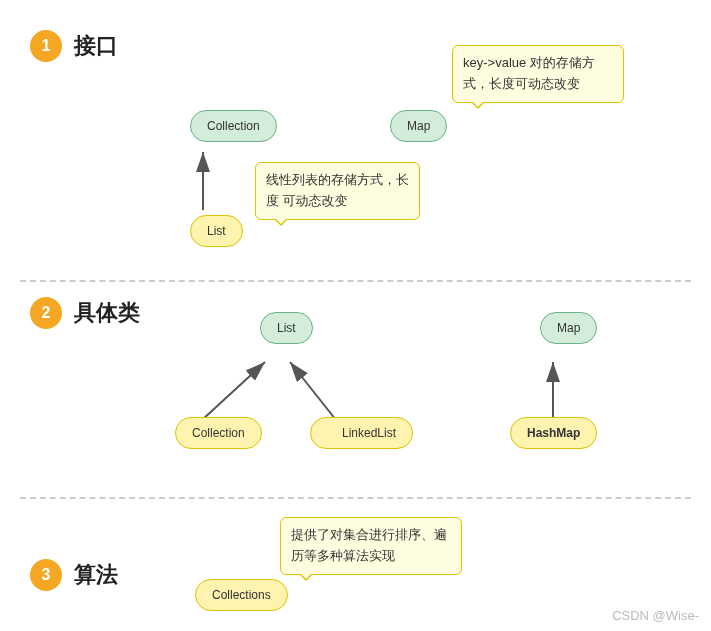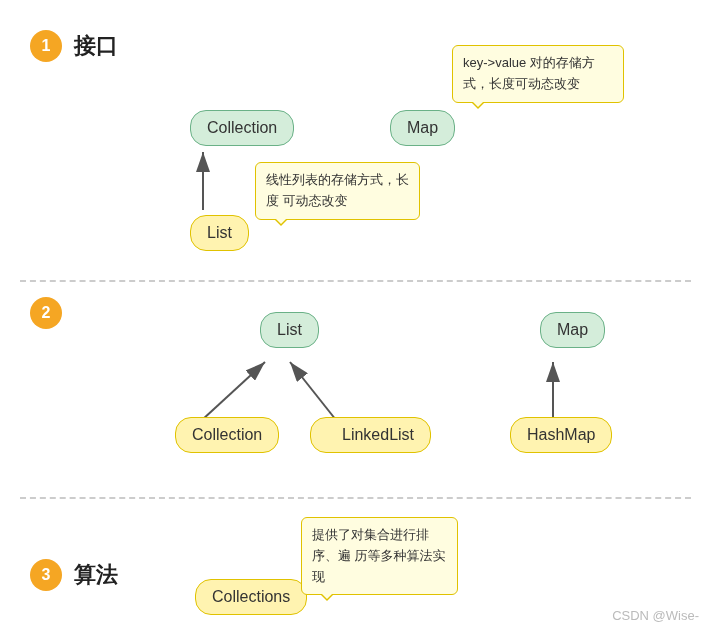--- a/index.html
+++ b/index.html
@@ -72,21 +72,21 @@
     .section-title {
       font-size: 22px;
       font-weight: bold;
       color: #222;
     }
 
     
     .box {
       border-radius: 16px;
       padding: 8px 16px;
-      font-size: 16px;
+      font-size: 12px;
       text-align: right;
       position: absolute;
     }
 
     .box-green {
       background: #d4edda;
       border: 1.5px solid #6ab187;
       color: #333;
     }
 
@@ -195,56 +195,57 @@
       <span>key-&gt;value 对的存储方
 式，长度可动态改变</span>
     </div>
   </div>
 
   <hr class="divider">
 
   <div class="section section-2">
     <div class="section-label">
       <div class="circle-badge">2</div>
+      <span class="section-title">具体类</span>
     </div>
 
     <div class="box box-green" style="left:240px; top:30px;">
       <span>List</span>
     </div>
 
     <div class="box box-yellow" style="left:155px; top:135px;">
       <span>Collection</span>
     </div>
 
     <div class="box box-yellow" style="left:290px; top:135px;padding-left:31px;">
       <span>LinkedList</span>
     </div>
 
     <div class="box box-green" style="left:520px; top:30px;">
       <span>Map</span>
     </div>
 
-    <div class="box box-yellow" style="left:490px; top:135px;">
+    <div class="box box-yellow" style="left:490px; top:135px;font-weight:bold;">
       <span>HashMap</span>
     </div>
   </div>
 
   <hr class="divider">
 
   <div class="section section-3">
     <div class="section-label">
       <div class="circle-badge">3</div>
       <span class="section-title">算法</span>
     </div>
 
     <div class="box box-yellow" style="left:175px; top:80px;">
       <span>Collections</span>
     </div>
 
-    <div class="callout callout-bottom callout-bottom-inner" style="left:260px; top:18px; width:157px;margin-left:21px;">
+    <div class="callout callout-bottom callout-bottom-inner" style="left:260px; top:18px; width:182px;">
       <span>提供了对集合进行排序、遍
 历等多种算法实现</span>
     </div>
   </div>
 
   <div class="watermark">CSDN @Wise-</div>
 
 </div>
 
 </body></html>

